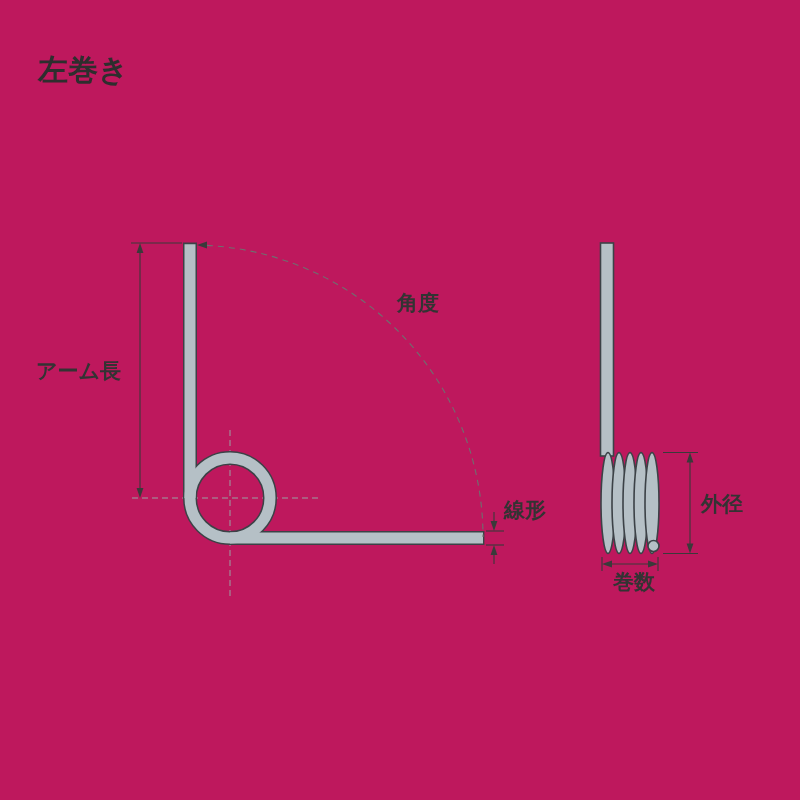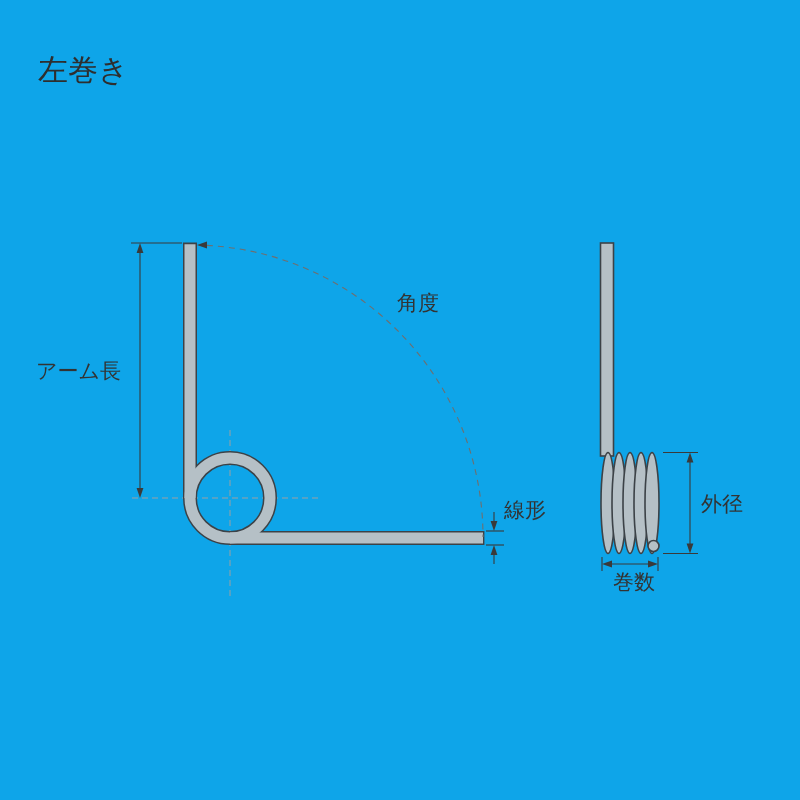--- a/index.html
+++ b/index.html
@@ -1,17 +1,17 @@
 <!DOCTYPE html>
 <html><head>
 <meta charset="utf-8">
 <style>
   * { margin:0; padding:0; box-sizing:border-box; }
   html, body { width:800px; height:800px; background:#ffffff; overflow:hidden; }
-  .stage { position:relative; width:800px; height:800px; background:#0ea5e9; }
+  .stage { position:relative; width:800px; height:800px; background:#be185d;font-weight:bold; }
   svg { display:block; }
   .wire-under { fill:none; stroke:#3c4247; stroke-width:14; }
   .wire-over  { fill:none; stroke:#b5c0c6; stroke-width:11; }
   .wire-shape { fill:#b5c0c6; stroke:#3c4247; stroke-width:1.6; }
   .dim   { stroke:#3a3a3a; stroke-width:1.1; fill:none; }
   .arrow { fill:#3a3a3a; stroke:none; }
   .dash-center { stroke:#9aa0a3; stroke-width:1; fill:none; stroke-dasharray:6 4; }
   .dash-arc { stroke:#6f6f6f; stroke-width:1.1; fill:none; stroke-dasharray:6 5; }
   .lbl { font-family:"Liberation Sans", sans-serif; font-size:21px; fill:#333333; }
   .title-text { font-family:"Liberation Sans", sans-serif; font-size:30px; fill:#2e2e2e; }

